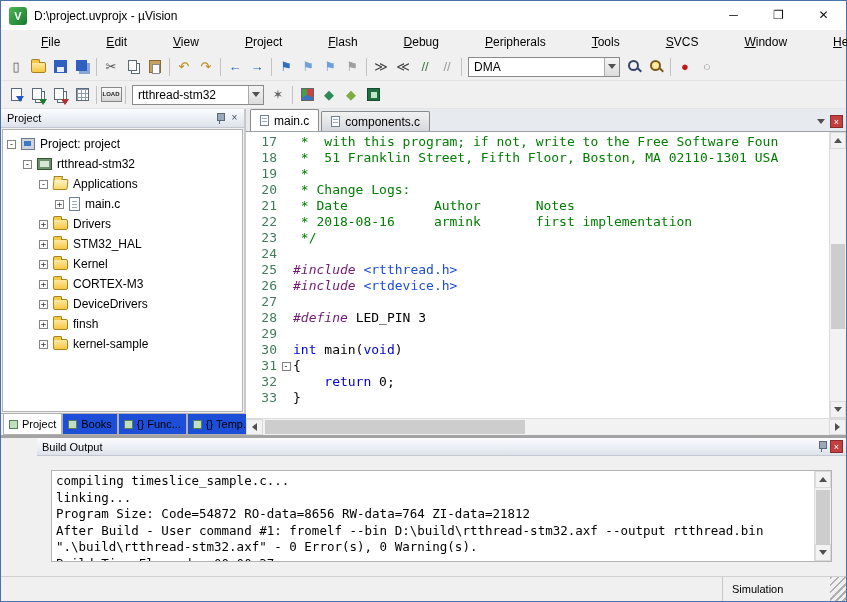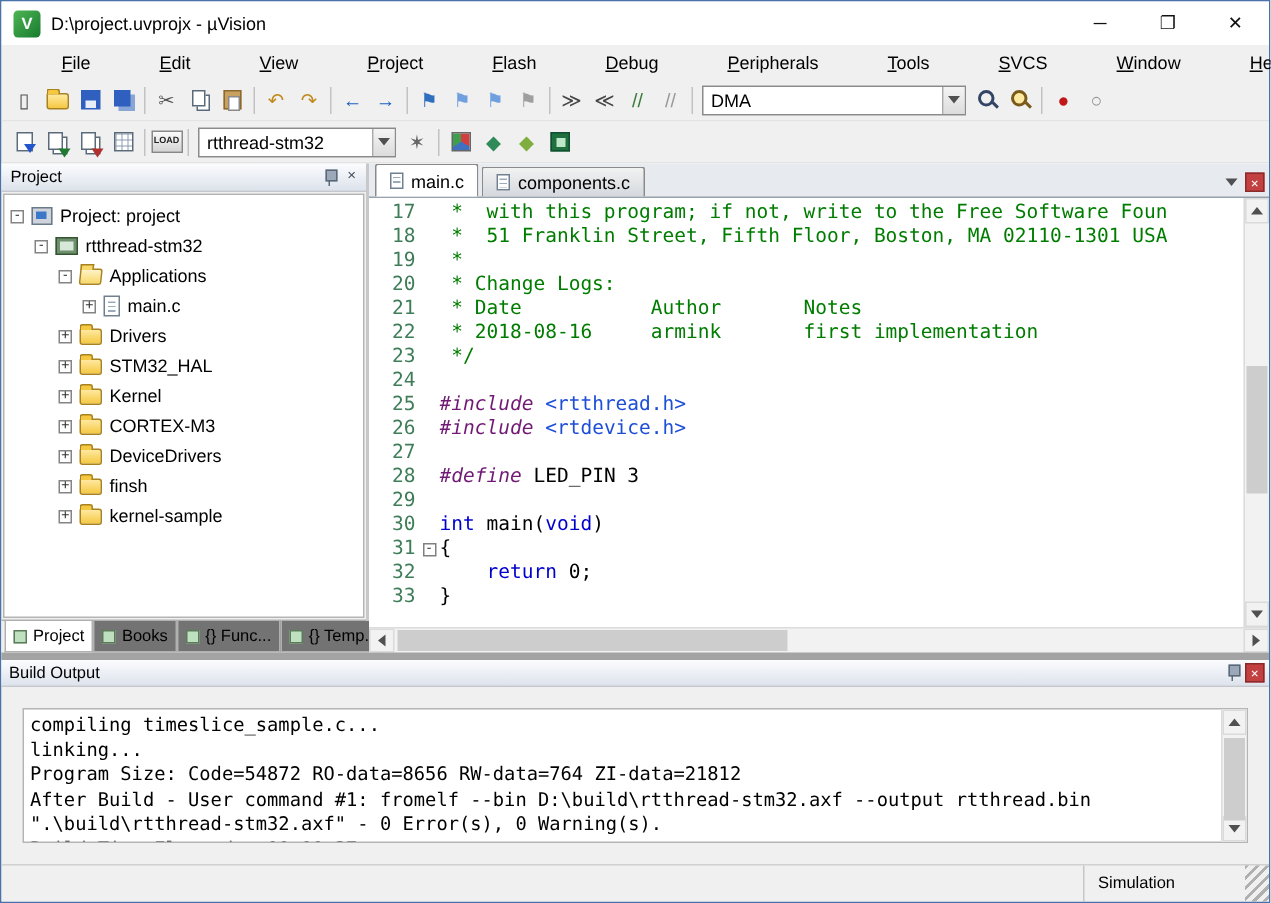--- a/index.html
+++ b/index.html
@@ -75,21 +75,21 @@
   .ic-folder::before { content:""; position:absolute; left:-1px; top:-4px; width:7px; height:3px; background:#f5c842; border:1px solid #a8821e; border-bottom:none; border-radius:2px 2px 0 0; }
   .ic-folder-open { width:15px; height:11px; background:linear-gradient(#fff3c8,#f8d868); border:1px solid #a8821e; border-radius:1px 2px 2px 2px; position:relative; margin-top:1px; transform:skewX(-6deg); }
   .ic-folder-open::before { content:""; position:absolute; left:-1px; top:-4px; width:7px; height:3px; background:#f8d868; border:1px solid #a8821e; border-bottom:none; }
   .ic-file { width:11px; height:14px; background:#fff; border:1px solid #708090; position:relative; }
   .ic-file::after { content:""; position:absolute; left:2px; top:3px; right:2px; height:8px; background:repeating-linear-gradient(#9aaabb 0 1px,transparent 1px 3px); }
   .ic-target { width:15px; height:12px; background:#6f8f6f; border:1px solid #33552f; position:relative; }
   .ic-target::after { content:""; position:absolute; left:2px; top:2px; right:2px; bottom:2px; background:#d8e8d8; }
   .ic-workspace { width:14px; height:12px; background:#cfd4dc; border:1px solid #6a7a8a; position:relative; }
   .ic-workspace::after { content:""; position:absolute; left:2px; top:2px; width:7px; height:5px; background:#3c78c8; }
   .panel-tabs { height:22px; background:#f0f0f0; display:flex; align-items:stretch; border-top:1px solid #b0b0b0; padding-left:2px; font-size:11px; flex:none; }
-  .ptab { display:flex; align-items:center; gap:4px; padding:0 5px; border:1px solid #b0b0b0; border-top:none; background:#737373; white-space:nowrap; }
+  .ptab { display:flex; align-items:center; gap:4px; padding:0 5px; border:1px solid #b0b0b0; border-top:none; background:#1d4ed8; white-space:nowrap; }
   .ptab.active { background:#fff; }
   .ptab-ic { width:9px; height:9px; border:1px solid #5a7a5a; background:#bfe0bf; flex:none; }
 
   
   .editor-col { flex:1; display:flex; flex-direction:column; min-width:0; background:#fff; }
   .tabbar { height:23px; background:#e7ebf0; display:flex; align-items:flex-end; padding-left:4px; border-bottom:1px solid #98a0aa; flex:none; }
   .etab { height:20px; display:flex; align-items:center; gap:5px; padding:0 9px; font-size:12px; border:1px solid #8a8a8a; border-bottom:none; background:linear-gradient(#f2f2f2,#d4d8dd); margin-right:2px; border-radius:2px 2px 0 0; }
   .etab.active { background:#fff; height:22px; }
   .tab-file-ic { width:9px; height:11px; background:#fff; border:1px solid #708090; position:relative; flex:none; }
   .tab-file-ic::after { content:""; position:absolute; left:1px; top:2px; right:1px; height:6px; background:repeating-linear-gradient(#9aaabb 0 1px,transparent 1px 3px); }
@@ -119,21 +119,21 @@
   .hscroll { height:17px; background:#f2f2f2; border-top:1px solid #dcdcdc; display:flex; flex:none; }
   .hbtn { width:17px; height:100%; background:#f2f2f2; border:1px solid #dadada; display:flex; align-items:center; justify-content:center; flex:none; }
   .htrack { flex:1; position:relative; }
   .hthumb { position:absolute; top:1px; bottom:1px; background:#cdcdcd; }
   .tri-up { width:0; height:0; border-left:4px solid transparent; border-right:4px solid transparent; border-bottom:5px solid #505050; }
   .tri-down { width:0; height:0; border-left:4px solid transparent; border-right:4px solid transparent; border-top:5px solid #505050; }
   .tri-left { width:0; height:0; border-top:4px solid transparent; border-bottom:4px solid transparent; border-right:5px solid #505050; }
   .tri-right { width:0; height:0; border-top:4px solid transparent; border-bottom:4px solid transparent; border-left:5px solid #505050; }
 
   
-  .bo-panel { height:141px; display:flex; flex-direction:column; border-top:5px solid #a3a3a3; background:#f0f0f0; flex:none; }
+  .bo-panel { height:141px; display:flex; flex-direction:column; border-top:3px solid #a3a3a3; background:#f0f0f0; flex:none;padding-left:36px; }
   .bo-header { height:18px; display:flex; align-items:center; gap:3px; padding:0 3px 0 5px; font-size:11px; background:linear-gradient(#fbfcfe,#dde3ec); border-bottom:1px solid #c4c8ce; flex:none; }
   .bo-title { flex:1; }
   .bo-body { flex:1; display:flex; min-height:0; margin:14px; border:1px solid #b4b4b4; background:#fff; }
   .bo-text { flex:1; font-family:"DejaVu Sans Mono",monospace; font-size:12.5px; line-height:16.5px; white-space:pre; padding:2px 4px; overflow:hidden; }
 
   
   .statusbar { height:25px; background:#f0f0f0; border-top:1px solid #d0d0d0; display:flex; align-items:stretch; font-size:11px; flex:none; }
   .sb-fill { flex:1; }
   .sb-cell { width:108px; border-left:1px solid #c6c6c6; display:flex; align-items:center; padding-left:9px; }
   .sb-grip { width:16px; background:repeating-linear-gradient(135deg,#b0b0b0 0 2px,transparent 2px 5px); }
@@ -194,21 +194,21 @@
       <span class="ticon" style="color: rgb(47, 111, 191);">⚑</span>
       <span class="ticon" style="color: rgb(111, 159, 223);">⚑</span>
       <span class="ticon" style="color: rgb(111, 159, 223);">⚑</span>
       <span class="ticon" style="color: rgb(159, 159, 159);">⚑</span>
       <span class="tsep"></span>
       <span class="ticon" style="color: rgb(68, 68, 68);">≫</span>
       <span class="ticon" style="color: rgb(68, 68, 68);">≪</span>
       <span class="ticon" style="color: rgb(58, 122, 58);">//</span>
       <span class="ticon" style="color: rgb(154, 154, 154);">//</span>
       <span class="tsep"></span>
-      <span class="combo" style="width: 176px;">
+      <span class="combo" style="width: 152px;">
         <span class="cval">DMA</span>
         <span class="carrow">
           <span class="tri-down"></span>
         </span>
       </span>
       <span class="ticon">
         <span class="mi-find"></span>
       </span>
       <span class="ticon">
         <span class="mi-find2"></span>

